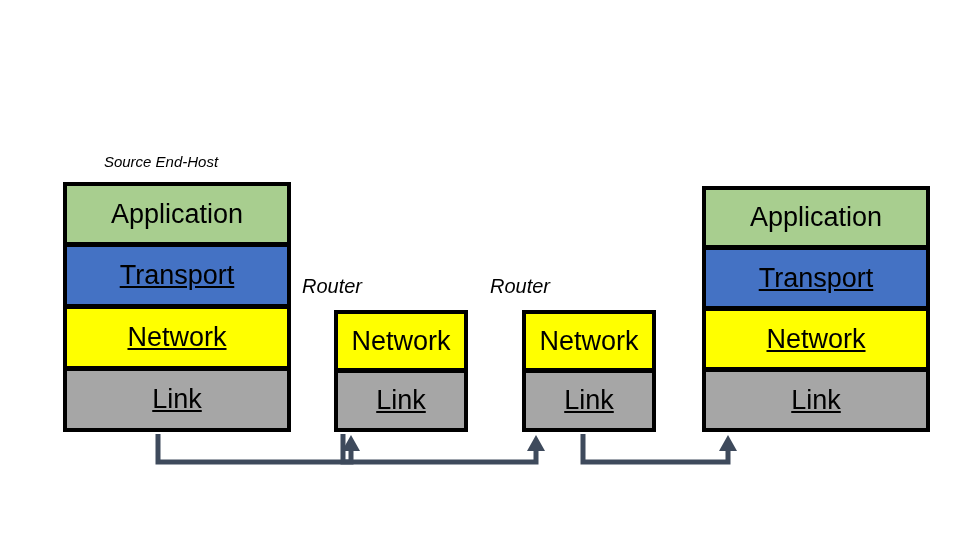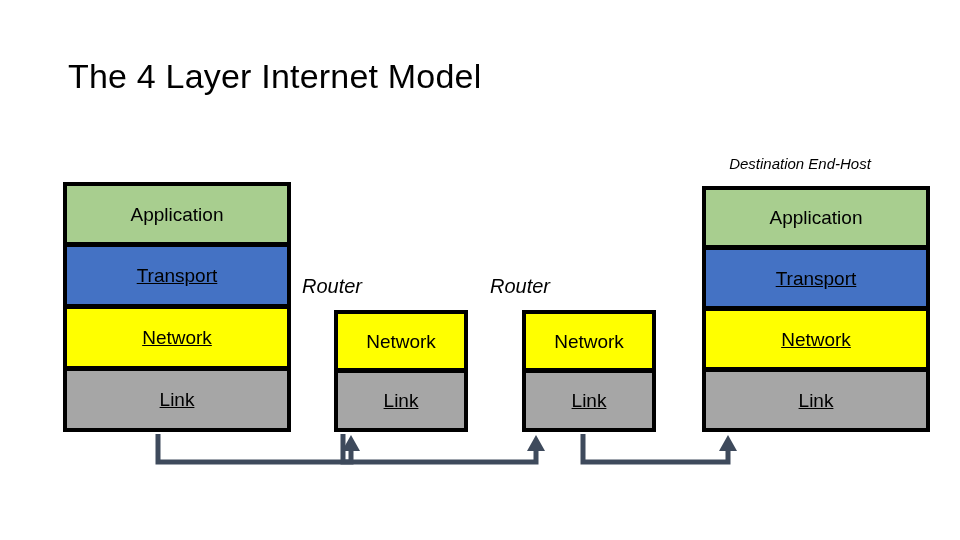--- a/index.html
+++ b/index.html
@@ -50,21 +50,21 @@
     box-sizing: border-box;
     display: flex;
     flex-direction: column;
   }
   .layer {
     box-sizing: border-box;
     border: 4px solid #000000;
     display: flex;
     align-items: center;
     justify-content: center;
-    font-size: 19px;
+    font-size: 27px;
     color: #000000;
     line-height: 1;
     white-space: nowrap;
     margin-left: 32px;
   }
   .layer + .layer {
     border-top-width: 3px;
     margin-top: -2px;
     text-decoration: underline;
   }
@@ -74,22 +74,22 @@
   .conn svg {
     display: block;
     overflow: visible;
   }
 </style>
 </head>
 <body>
 
 <div id="slide">
 
-  <div class="title">The 4 Layer Internet Model</div>
 
+  <div class="host-label" style="left:31px; top:153px; width:260px;">Source End-Host</div>
 
   <div class="stack" id="stack-source" style="left:31px; top:182px; width:260px; height:256px;">
     <div class="layer" style="background:#A8CE8F; height:64px;">
       <span>Application</span>
     </div>
     <div class="layer" style="background:#4472C4; height:64px;">
       <span>Transport</span>
     </div>
     <div class="layer" style="background:#FFFF00; height:64px;">
       <span>Network</span>
@@ -114,21 +114,20 @@
 
   <div class="stack" id="stack-router-2" style="left:490px; top:310px; width:166px; height:124px;">
     <div class="layer" style="background:#FFFF00; height:62px;">
       <span>Network</span>
     </div>
     <div class="layer" style="background:#A6A6A6; height:62px;">
       <span>Link</span>
     </div>
   </div>
 
-  <div class="host-label" style="left:670px; top:155px; width:260px;">Destination End-Host</div>
 
   <div class="stack" id="stack-destination" style="left:670px; top:186px; width:260px; height:252px;">
     <div class="layer" style="background:#A8CE8F; height:63px;">
       <span>Application</span>
     </div>
     <div class="layer" style="background:#4472C4; height:63px;">
       <span>Transport</span>
     </div>
     <div class="layer" style="background:#FFFF00; height:63px;">
       <span>Network</span>

